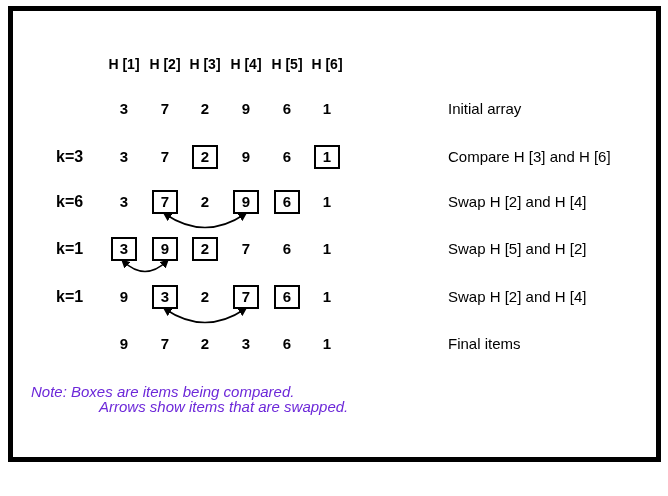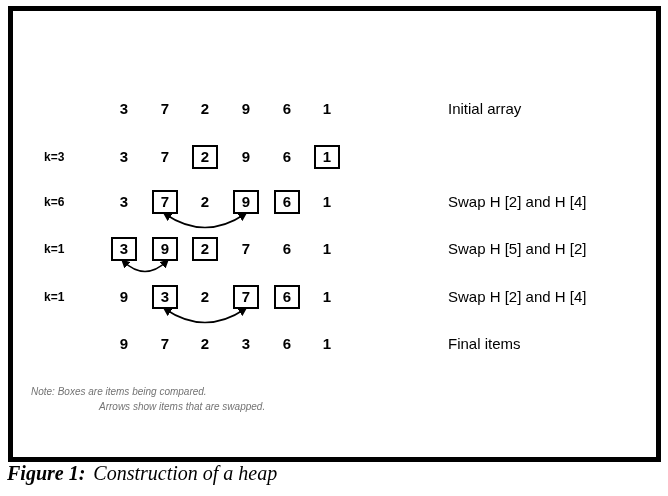--- a/index.html
+++ b/index.html
@@ -17,57 +17,66 @@
     line-height:24px;text-align:center;font-size:14px;font-weight:bold;white-space:nowrap;
   }
   .cell{
     position:absolute;top:0;left:calc(var(--cx) - 16px);width:32px;height:24px;
     line-height:24px;text-align:center;font-size:15px;font-weight:bold;
   }
   .cell.boxed{
     left:calc(var(--cx) - 13px);width:26px;height:24px;line-height:20px;
     border:2px solid #000;box-sizing:border-box;
   }
-  .klabel{position:absolute;left:44px;top:0;height:24px;line-height:24px;font-size:12px;font-weight:bold;}
+  .klabel{position:absolute;left:56px;top:0;height:24px;line-height:24px;font-size:16px;font-weight:bold;}
   .rlabel{position:absolute;left:448px;top:0;height:24px;line-height:24px;font-size:15px;font-weight:normal;white-space:nowrap;}
   .arrow{position:absolute;}
-  .note{position:absolute;left:31px;top:384px;font-style:italic;font-size:10px;line-height:15px;color:#737373;}
+  .note{position:absolute;left:31px;top:384px;font-style:italic;font-size:15px;line-height:15px;color:#6d28d9;}
   .note-l2{margin-left:68px;}
   .caption{
     position:absolute;left:7px;top:462px;font-family:"Liberation Serif",serif;
     font-style:italic;font-size:20px;white-space:nowrap;
   }
   .cap-prefix{font-weight:bold;margin-right:8px;}
 </style>
 </head>
 <body>
 
 <div class="page">
 
   <div class="fig-box"></div>
 
+  <div class="row" style="top:52px">
+    <div class="hcell" style="--cx:124px">H [1]</div>
+    <div class="hcell" style="--cx:165px">H [2]</div>
+    <div class="hcell" style="--cx:205px">H [3]</div>
+    <div class="hcell" style="--cx:246px">H [4]</div>
+    <div class="hcell" style="--cx:287px">H [5]</div>
+    <div class="hcell" style="--cx:327px">H [6]</div>
+  </div>
 
   <div class="row" style="top:97px">
     <div class="cell" style="--cx:124px">3</div>
     <div class="cell" style="--cx:165px">7</div>
     <div class="cell" style="--cx:205px">2</div>
     <div class="cell" style="--cx:246px">9</div>
     <div class="cell" style="--cx:287px">6</div>
     <div class="cell" style="--cx:327px">1</div>
     <div class="rlabel">Initial array</div>
   </div>
 
   <div class="row" style="top:145px">
     <div class="klabel">k=3</div>
     <div class="cell" style="--cx:124px">3</div>
     <div class="cell" style="--cx:165px">7</div>
     <div class="cell boxed" style="--cx:205px">2</div>
     <div class="cell" style="--cx:246px">9</div>
     <div class="cell" style="--cx:287px">6</div>
     <div class="cell boxed" style="--cx:327px">1</div>
+    <div class="rlabel">Compare H [3] and H [6]</div>
   </div>
 
   <div class="row" style="top:190px">
     <div class="klabel">k=6</div>
     <div class="cell" style="--cx:124px">3</div>
     <div class="cell boxed" style="--cx:165px">7</div>
     <div class="cell" style="--cx:205px">2</div>
     <div class="cell boxed" style="--cx:246px">9</div>
     <div class="cell boxed" style="--cx:287px">6</div>
     <div class="cell" style="--cx:327px">1</div>
@@ -131,17 +140,14 @@
     <div class="cell" style="--cx:287px">6</div>
     <div class="cell" style="--cx:327px">1</div>
     <div class="rlabel">Final items</div>
   </div>
 
   <div class="note">
     <div>Note: Boxes are items being compared.</div>
     <div class="note-l2">Arrows show items that are swapped.</div>
   </div>
 
-  <div class="caption">
-    <span class="cap-prefix">Figure 1:</span><span>Construction of a heap</span>
-  </div>
 
 </div>
 
 </body></html>

